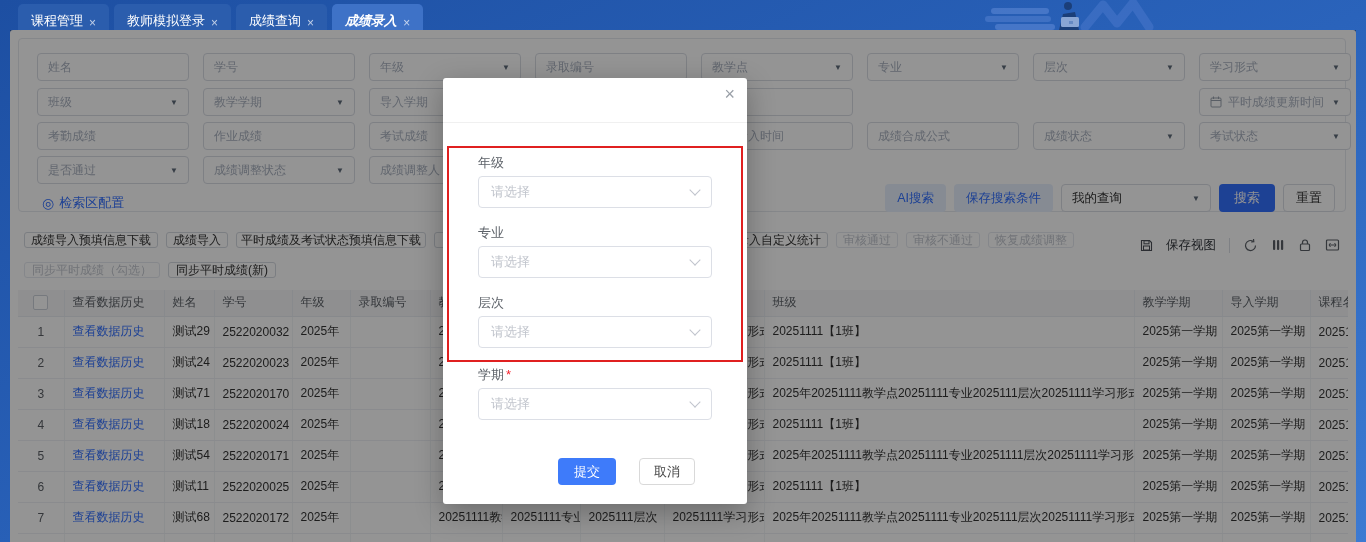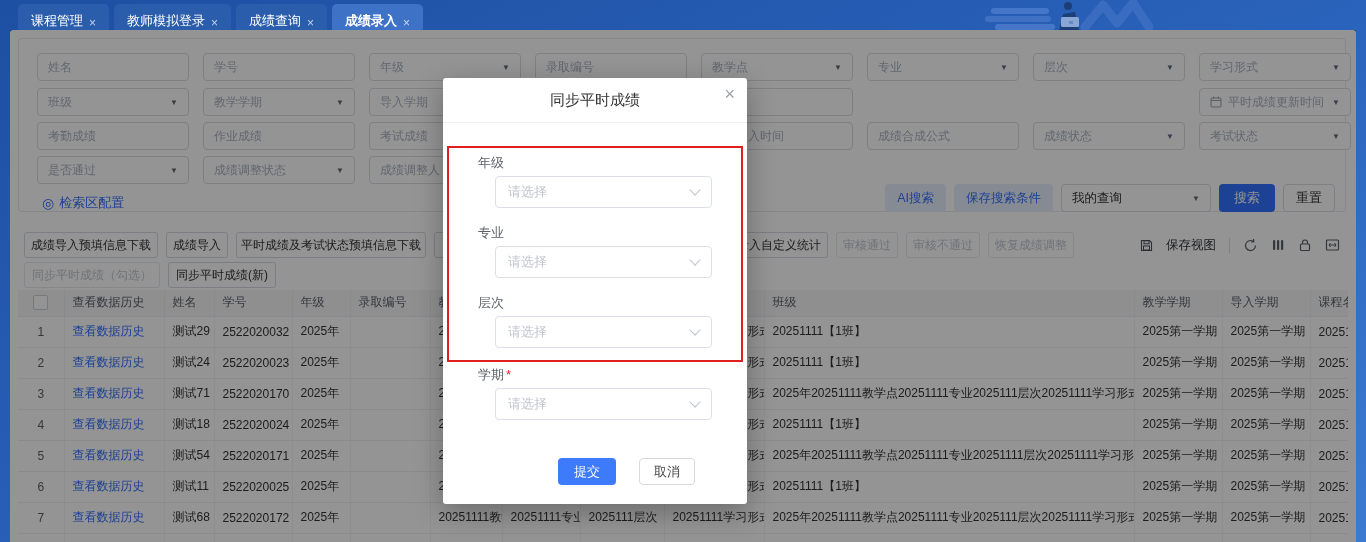--- a/index.html
+++ b/index.html
@@ -4,21 +4,21 @@
 <style>
   html,body{margin:0;padding:0;}
   .app{position:relative;width:1366px;height:542px;overflow:hidden;
        background:linear-gradient(155deg,#1d4fa2 0%,#2a63bb 55%,#3c7ad2 100%);
        font-family:"Liberation Sans","DejaVu Sans",sans-serif;-webkit-font-smoothing:antialiased;}
   
   .topbar{position:absolute;left:0;top:0;right:0;height:30px;}
   .tabs{position:absolute;left:18px;bottom:0;display:flex;gap:5px;}
   .tab{height:26px;display:flex;align-items:flex-end;padding:0 13px;background:#2b5dad;
        border-radius:5px 5px 0 0;color:#fff;font-size:13px;cursor:pointer;white-space:nowrap;}
-  .tab.active{background:#3e72c7;font-weight:bold;}
+  .tab.active{background:#3e72c7;font-weight:bold;font-style:italic;}
   .tab .x{margin-left:6px;font-size:12px;opacity:.7;font-weight:normal;}
   .illus{position:absolute;left:985px;top:0;opacity:.6;}
   
   .panel{position:absolute;left:10px;top:30px;right:10px;bottom:0;background:#fff;border-radius:3px 3px 0 0;}
   .search-box{position:absolute;left:8px;top:8px;width:1328px;height:174px;
               border:1px solid #e5e8ee;border-radius:4px;box-sizing:border-box;}
   .field{position:absolute;height:28px;width:152px;border:1px solid #d9dde4;border-radius:4px;
          background:#fff;display:flex;align-items:center;padding:0 10px;box-sizing:border-box;}
   .field .ph{color:#a9b1bf;font-size:12px;flex:1;white-space:nowrap;overflow:hidden;}
   .field .caret{color:#5f6b7a;font-size:8px;margin-left:4px;flex:none;}
@@ -32,21 +32,21 @@
   .btn-soft{height:28px;padding:0 12px;background:#e7f0fe;color:#3370ff;font-size:12.5px;}
   .select-box{width:150px;height:28px;border:1px solid #d9dde4;border-radius:4px;background:#fff;
               display:flex;align-items:center;justify-content:space-between;padding:12px 10px;box-sizing:border-box;
               font-size:12.5px;color:#333;cursor:pointer;}
   .select-box .caret{color:#5f6b7a;font-size:8px;}
   .btn-primary{height:28px;padding:10px 15px;background:#3370ff;color:#fff;}
   .btn-plain{height:28px;padding:0 12px;background:#fff;border:1px solid #d9dde4;color:#333;}
   
   .toolbar1{position:absolute;left:14px;top:202px;display:flex;gap:8px;}
   .toolbar2{position:absolute;left:14px;top:232px;display:flex;gap:8px;}
-  .tbtn{height:26px;padding:0 7px;border:1px solid #d5d9e0;border-radius:3px;background:#fff;
+  .tbtn{height:16px;padding:0 7px;border:1px solid #d5d9e0;border-radius:3px;background:#fff;
         font-size:12px;color:#333;display:flex;align-items:center;justify-content:center;
         box-sizing:border-box;white-space:nowrap;overflow:hidden;cursor:pointer;}
   .tbtn.disabled{color:#c3c7cf;border-color:#e6e9ef;cursor:default;}
   .view-tools{position:absolute;right:16px;top:205px;display:flex;align-items:center;gap:13px;height:20px;}
   .save-view{display:flex;align-items:center;gap:13px;font-size:12.5px;color:#33373d;cursor:pointer;}
   .vt-sep{width:1px;height:15px;background:#d9dde4;}
   .vt-icon{display:flex;align-items:center;cursor:pointer;}
   
   .grid{position:absolute;left:8px;top:260px;width:1330px;bottom:0;overflow:hidden;}
   table{border-collapse:collapse;table-layout:fixed;width:1330px;}
@@ -63,21 +63,21 @@
   .overlay{position:absolute;left:10px;top:30px;right:10px;bottom:0;background:rgba(0,0,0,.42);z-index:50;}
   .modal{position:absolute;left:443px;top:78px;width:304px;height:426px;background:#fff;
          border-radius:3px;z-index:60;box-shadow:0 8px 28px rgba(0,0,0,.28);}
   .m-title{position:absolute;top:13px;left:0;right:0;text-align:center;font-size:15px;color:#333;}
   .m-close{position:absolute;right:12px;top:7px;font-size:18px;color:#9aa0a8;cursor:pointer;line-height:1;}
   .m-divider{position:absolute;top:44px;left:0;right:0;border-bottom:1px solid #f0f0f0;}
   .m-red{position:absolute;left:4px;right:4px;top:68px;height:216px;border:2px solid #e02020;
          box-sizing:border-box;z-index:5;pointer-events:none;}
   .m-label{position:absolute;left:35px;font-size:13px;color:#5d6269;}
   .m-label .req{color:#f5222d;margin-left:2px;}
-  .m-select{position:absolute;left:52px;right:35px;height:32px;border:1px solid #dcdfe6;border-radius:4px;
+  .m-select{position:absolute;left:35px;right:35px;height:32px;border:1px solid #dcdfe6;border-radius:4px;
             display:flex;align-items:center;justify-content:space-between;padding:0 12px;
             box-sizing:border-box;cursor:pointer;background:#fff;}
   .m-select .mph{color:#c0c4cc;font-size:13px;}
   .chev{width:7px;height:7px;border-right:1.5px solid #c0c4cc;border-bottom:1.5px solid #c0c4cc;
         transform:rotate(45deg);margin-top:-4px;}
   .m-submit{position:absolute;left:115px;top:380px;width:58px;height:27px;background:#3e7bfa;color:#fff;
             border-radius:4px;display:flex;align-items:center;justify-content:center;font-size:13px;cursor:pointer;}
   .m-cancel{position:absolute;left:196px;top:380px;width:56px;height:27px;background:#fff;color:#444;
             border:1px solid #d9d9d9;border-radius:4px;display:flex;align-items:center;justify-content:center;
             font-size:13px;box-sizing:border-box;cursor:pointer;}
@@ -484,21 +484,20 @@
             <td>20251</td>
           </tr>
         </tbody>
       </table>
     </div>
   </div>
 
   <div class="overlay"></div>
 
   <div class="modal">
-    <div class="m-title">同步平时成绩</div>
     <div class="m-close">×</div>
     <div class="m-divider"></div>
 
     <div class="m-red"></div>
 
     <div class="m-label" style="top:76px"><span>年级</span></div>
     <div class="m-select" style="top:98px">
       <span class="mph">请选择</span>
       <span class="chev"></span>
     </div>

